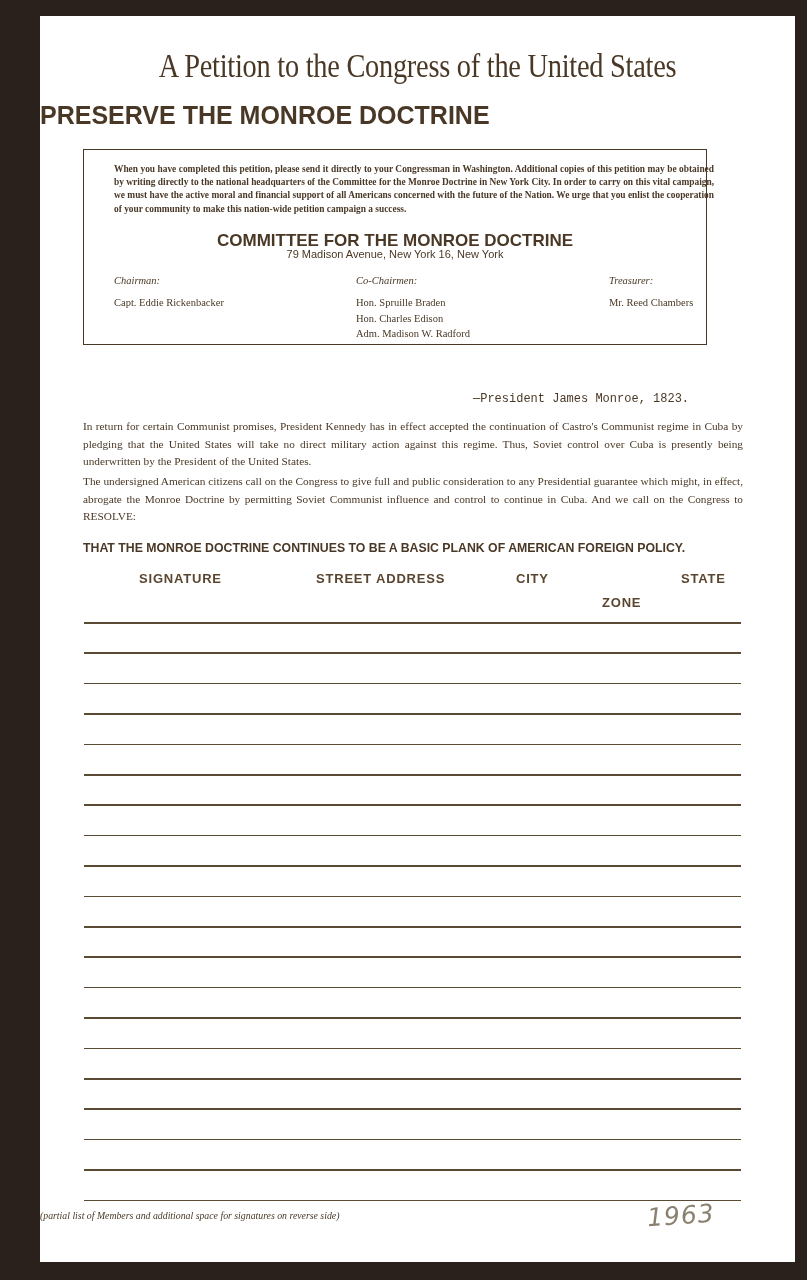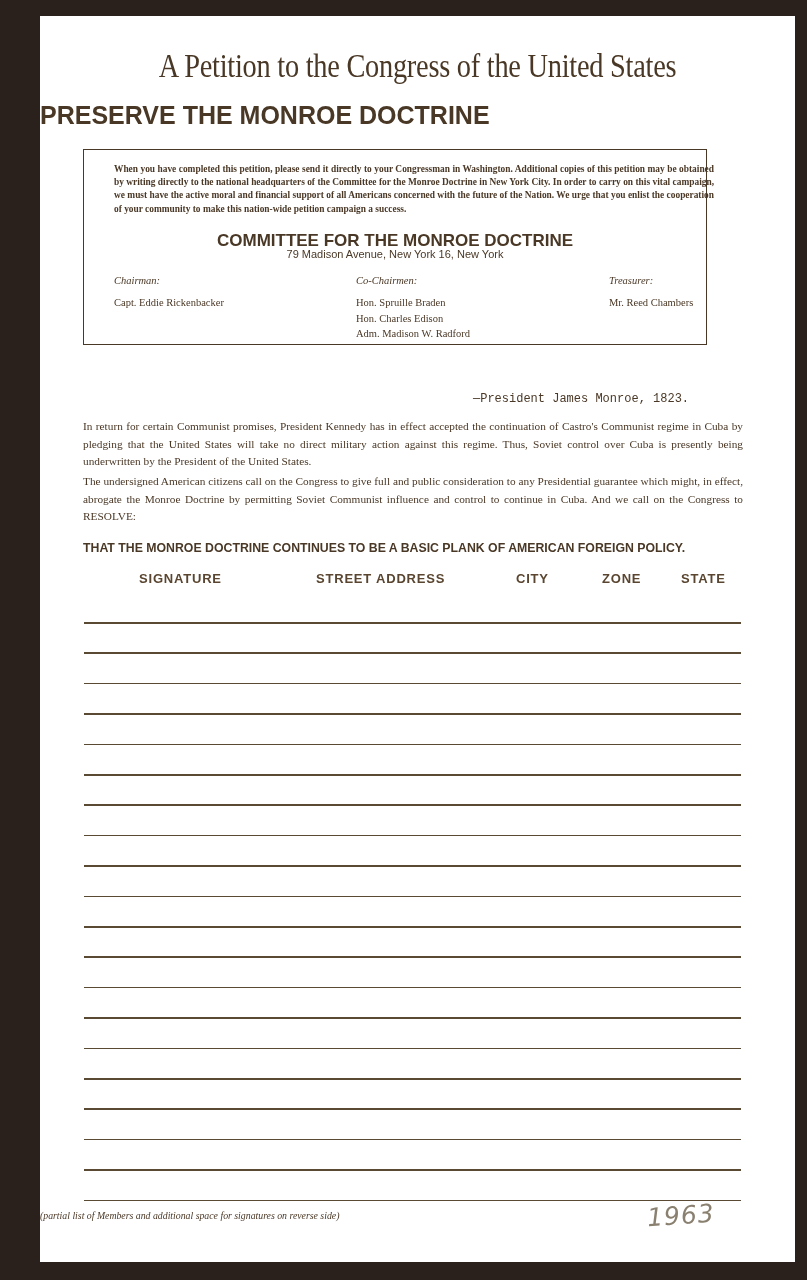--- a/index.html
+++ b/index.html
@@ -107,21 +107,21 @@
   <div class="attrib">—President James Monroe, 1823.</div>
 
   <div class="para" style="top:457px;">The undersigned American citizens call on the Congress to give full and public consideration to any Presidential guarantee which might, in effect, abrogate the Monroe Doctrine by permitting Soviet Communist influence and control to continue in Cuba. And we call on the Congress to RESOLVE:</div>
   <div class="para" style="top:402px;">In return for certain Communist promises, President Kennedy has in effect accepted the continuation of Castro's Communist regime in Cuba by pledging that the United States will take no direct military action against this regime. Thus, Soviet control over Cuba is presently being underwritten by the President of the United States.</div>
 
   <div class="resolution">THAT THE MONROE DOCTRINE CONTINUES TO BE A BASIC PLANK OF AMERICAN FOREIGN POLICY.</div>
 
   <div class="colhead" style="left:99px;">SIGNATURE</div>
   <div class="colhead" style="left:276px;">STREET ADDRESS</div>
   <div class="colhead" style="left:476px;">CITY</div>
-  <div class="colhead" style="left:562px;">ZONE</div>
+  <div class="colhead" style="left:562px;margin-top:24px;">ZONE</div>
   <div class="colhead" style="left:627px;margin-left:14px;">STATE</div>
 
   <div id="sig-lines">
       <div class="sigline" style="top: 606px;"></div>
       <div class="sigline" style="top: 636.4px;"></div>
       <div class="sigline" style="top: 666.8px;"></div>
       <div class="sigline" style="top: 697.2px;"></div>
       <div class="sigline" style="top: 727.6px;"></div>
       <div class="sigline" style="top: 758px;"></div>
       <div class="sigline" style="top: 788.4px;"></div>

